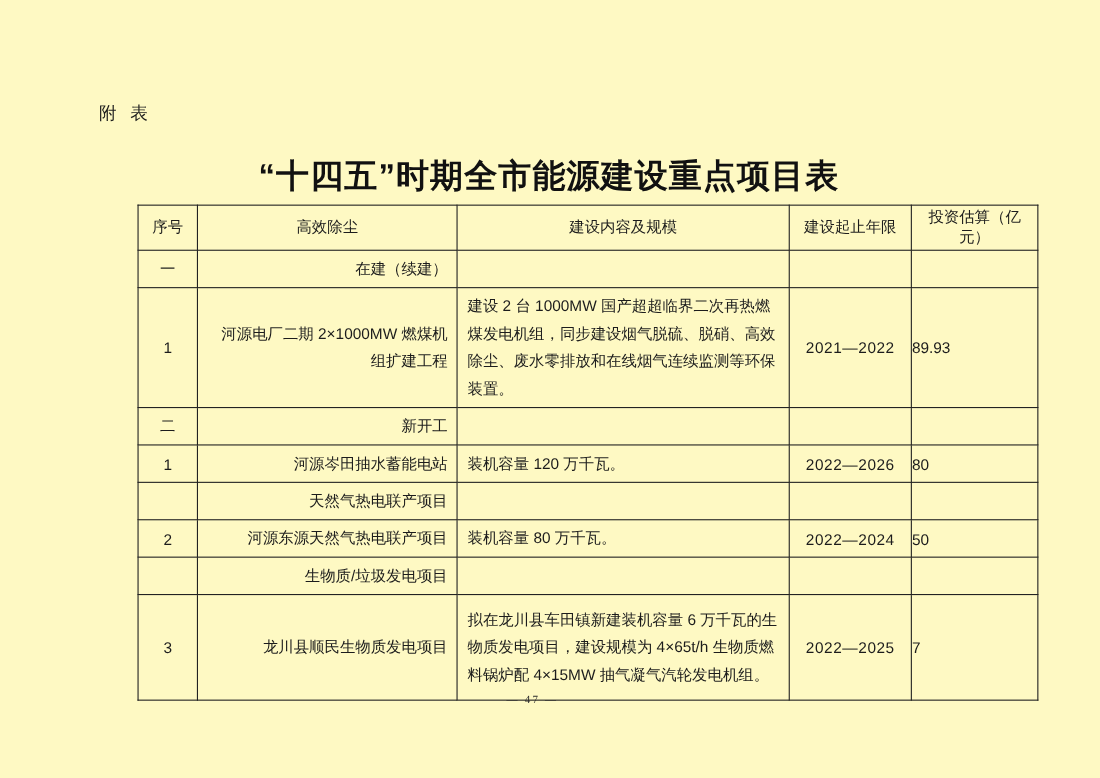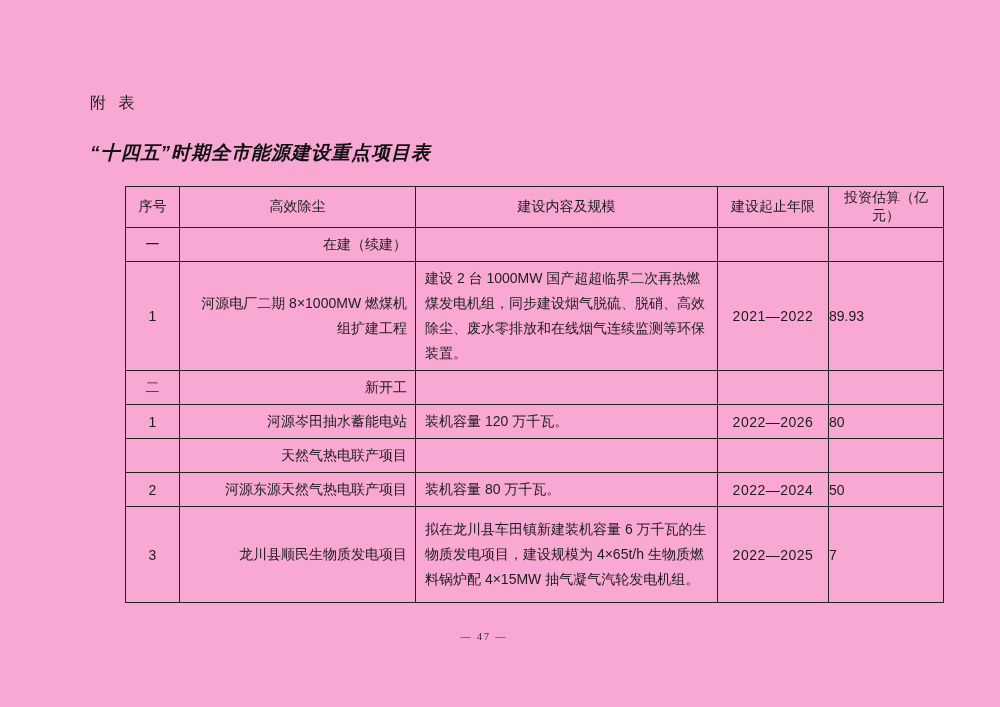--- a/index.html
+++ b/index.html
@@ -7,39 +7,38 @@
   body {
     width: 1000px; height: 707px;
     font-family: "Liberation Sans", "DejaVu Sans", sans-serif;
     color: #1a1a1a;
     position: relative;
     overflow: hidden;
   }
   .sheet {
     position: absolute; left: 0; top: 0;
     width: 1000px; height: 707px;
-    background: #f9a8d4;
+    background: #fef9c3;
   }
   .attachment-label {
     position: absolute;
     left: 90px; top: 93px;
     font-size: 16px;
     letter-spacing: 4px;
     color: #1c1c1c;
   }
   .doc-title {
     position: absolute;
     left: 90px; top: 140px;
     width: 818px;
-    text-align: left;
-    font-size: 19px;
+    text-align: center;
+    font-size: 30px;
     font-weight: 700;
     letter-spacing: 1px;
     color: #111;
-    font-style: italic;
   }
   table.main-table {
     position: absolute;
     left: 90px; top: 186px;
     width: 818px;
     border-collapse: collapse;
     table-layout: fixed;
     font-size: 14px;
     color: #1c1c1c;
     margin-left: 35px;
@@ -108,21 +107,21 @@
     <tbody>
       <tr class="r-32">
         <td class="c-seq">一</td>
         <td class="c-name">在建（续建）</td>
         <td class="c-content"></td>
         <td class="c-years"></td>
         <td class="c-inv"></td>
       </tr>
       <tr class="r-75">
         <td class="c-seq">1</td>
-        <td class="c-name">河源电厂二期 8×1000MW 燃煤机组扩建工程</td>
+        <td class="c-name">河源电厂二期 2×1000MW 燃煤机组扩建工程</td>
         <td class="c-content">建设 2 台 1000MW 国产超超临界二次再热燃煤发电机组，同步建设烟气脱硫、脱硝、高效除尘、废水零排放和在线烟气连续监测等环保装置。</td>
         <td class="c-years">2021—2022</td>
         <td class="c-inv">89.93</td>
       </tr>
       <tr class="r-31">
         <td class="c-seq">二</td>
         <td class="c-name">新开工</td>
         <td class="c-content"></td>
         <td class="c-years"></td>
         <td class="c-inv"></td>
@@ -141,20 +140,27 @@
         <td class="c-years"></td>
         <td class="c-inv"></td>
       </tr>
       <tr class="r-29">
         <td class="c-seq">2</td>
         <td class="c-name">河源东源天然气热电联产项目</td>
         <td class="c-content">装机容量 80 万千瓦。</td>
         <td class="c-years">2022—2024</td>
         <td class="c-inv">50</td>
       </tr>
+      <tr class="r-31">
+        <td class="c-seq"></td>
+        <td class="c-name">生物质/垃圾发电项目</td>
+        <td class="c-content"></td>
+        <td class="c-years"></td>
+        <td class="c-inv"></td>
+      </tr>
       <tr class="r-96">
         <td class="c-seq">3</td>
         <td class="c-name">龙川县顺民生物质发电项目</td>
         <td class="c-content">拟在龙川县车田镇新建装机容量 6 万千瓦的生物质发电项目，建设规模为 4×65t/h 生物质燃料锅炉配 4×15MW 抽气凝气汽轮发电机组。</td>
         <td class="c-years">2022—2025</td>
         <td class="c-inv">7</td>
       </tr>
     </tbody>
   </table>
 

